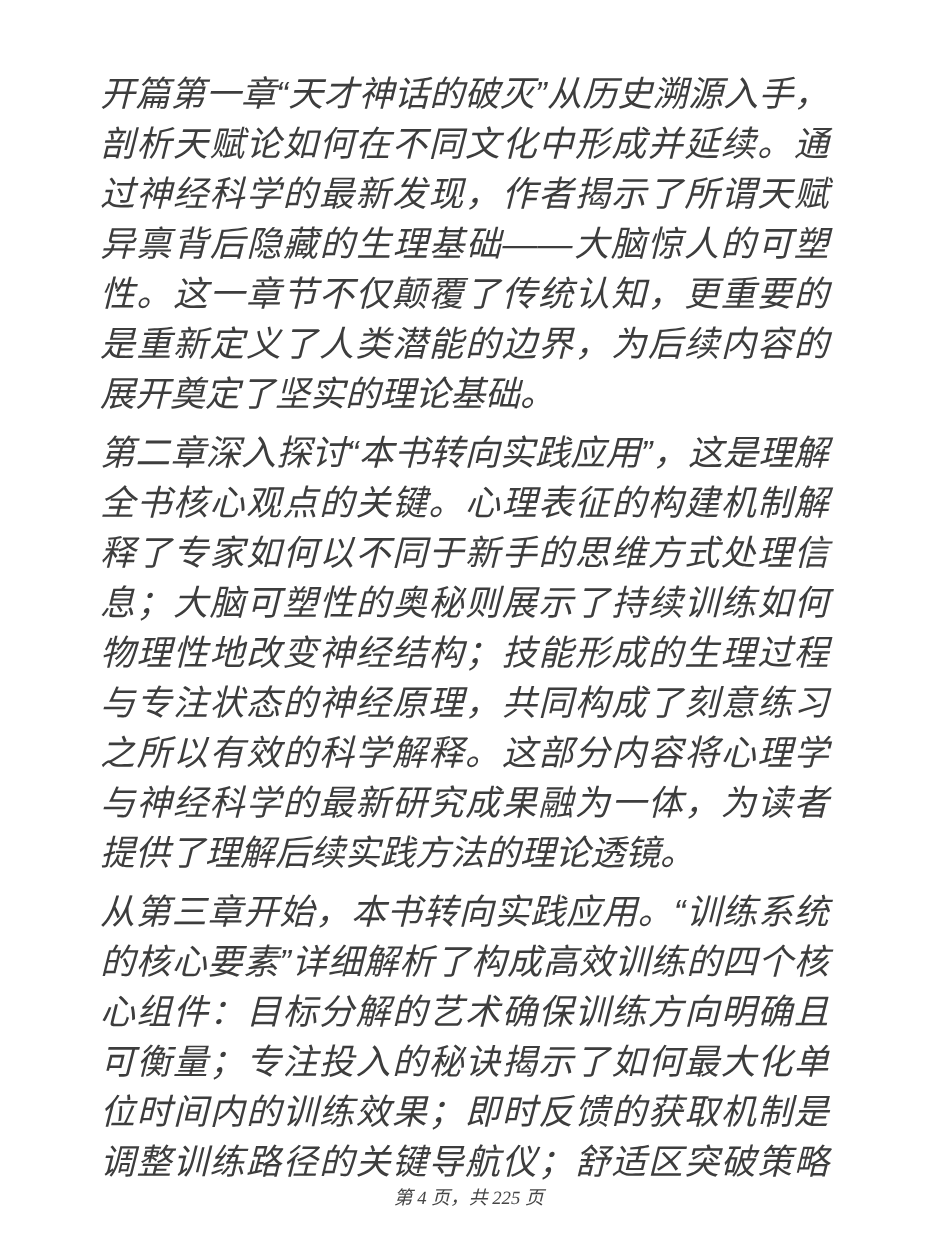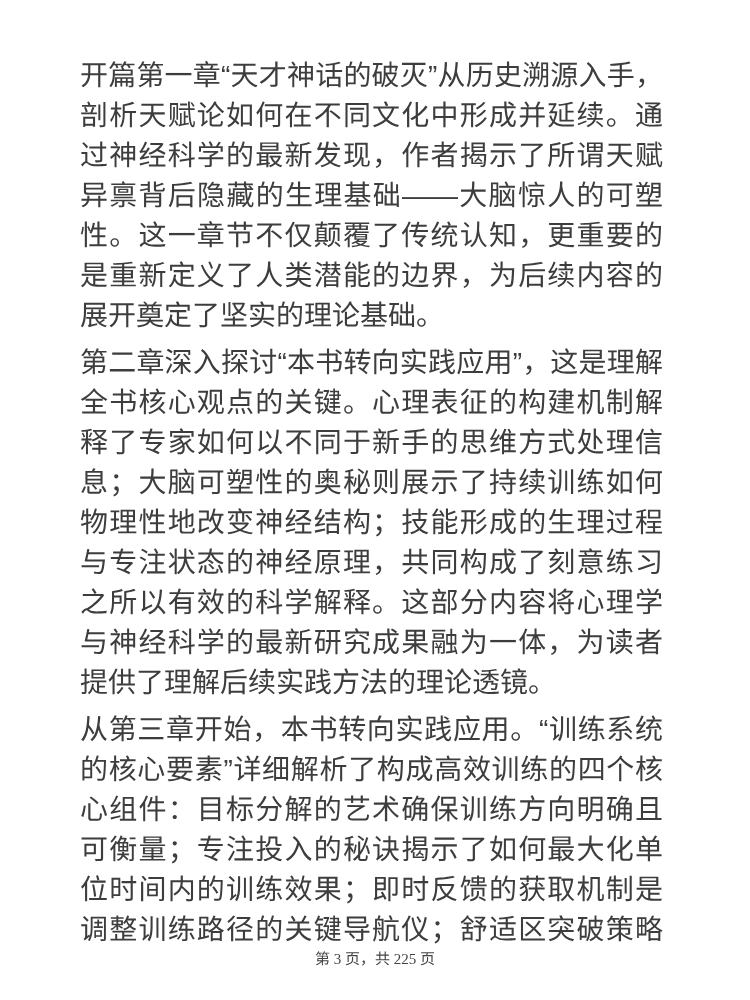--- a/index.html
+++ b/index.html
@@ -13,20 +13,21 @@
     overflow: hidden;
     position: relative;
     font-family: "Liberation Sans", sans-serif;
   }
   .page {
     position: absolute;
     top: 0; left: 0;
     width: 750px;
     height: 1000px;
     background: #ffffff;
+    font-style: italic;
   }
   .content {
     position: absolute;
     top: 0;
     left: 0;
     width: 750px;
     height: 948px;
     box-sizing: border-box;
     padding: 56px 87px 0 80px;
     overflow: hidden;
@@ -55,14 +56,14 @@
 </style>
 </head>
 <body>
 
 <div class="page">
   <div class="content">
     <p>开篇第一章“天才神话的破灭”从历史溯源入手，剖析天赋论如何在不同文化中形成并延续。通过神经科学的最新发现，作者揭示了所谓天赋异禀背后隐藏的生理基础——大脑惊人的可塑性。这一章节不仅颠覆了传统认知，更重要的是重新定义了人类潜能的边界，为后续内容的展开奠定了坚实的理论基础。</p>
     <p>第二章深入探讨“本书转向实践应用”，这是理解全书核心观点的关键。心理表征的构建机制解释了专家如何以不同于新手的思维方式处理信息；大脑可塑性的奥秘则展示了持续训练如何物理性地改变神经结构；技能形成的生理过程与专注状态的神经原理，共同构成了刻意练习之所以有效的科学解释。这部分内容将心理学与神经科学的最新研究成果融为一体，为读者提供了理解后续实践方法的理论透镜。</p>
     <p>从第三章开始，本书转向实践应用。“训练系统的核心要素”详细解析了构成高效训练的四个核心组件：目标分解的艺术确保训练方向明确且可衡量；专注投入的秘诀揭示了如何最大化单位时间内的训练效果；即时反馈的获取机制是调整训练路径的关键导航仪；舒适区突破策略则指明了持续进步的必</p>
   </div>
-  <div class="footer">第 3 页，共 225 页</div>
+  <div class="footer">第 4 页，共 225 页</div>
 </div>
 
 </body></html>

